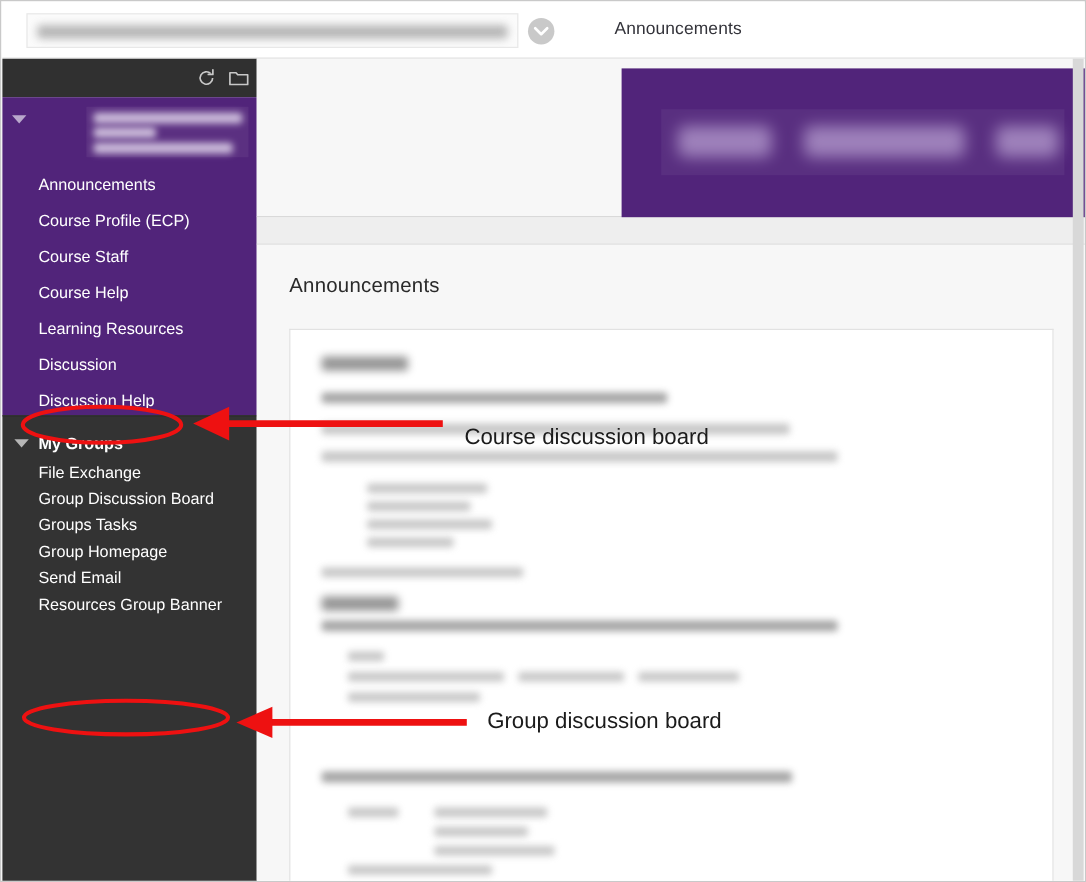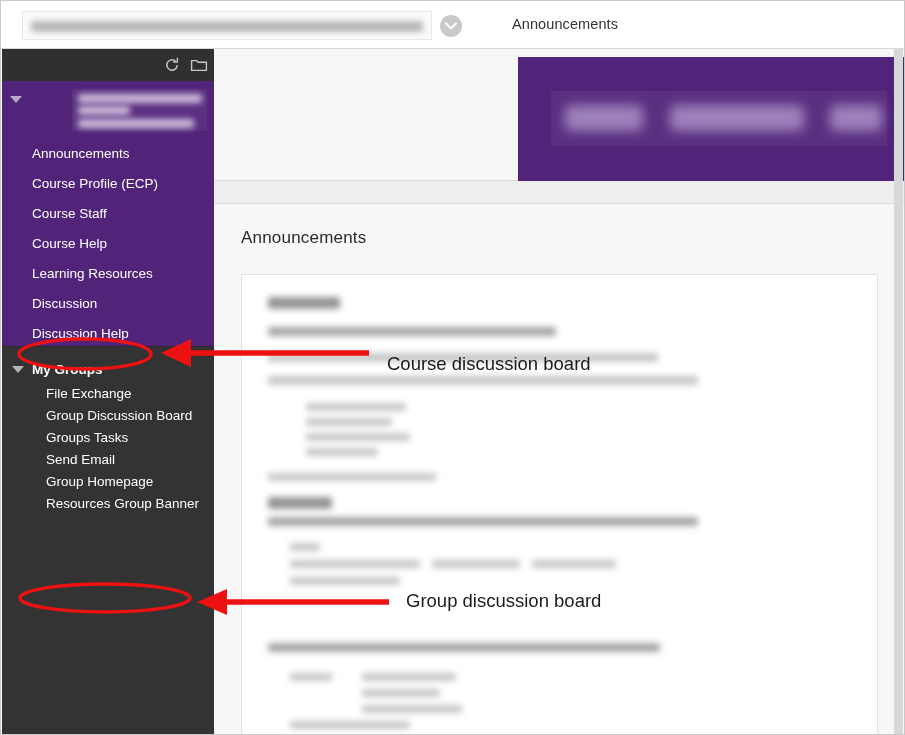--- a/index.html
+++ b/index.html
@@ -157,21 +157,21 @@
     width: 19px; height: 19px;
     border-radius: 50%;
     background: #5a5a5a;
     cursor: pointer;
   }
   .grp-arrow svg { position: absolute; left: 4px; top: 4px; }
   .grp-item {
     display: block;
     font-size: 13.5px;
     color: #ffffff;
-    padding-left: 44px;
+    padding-left: 30px;
     line-height: 22px;
     height: 22px;
     white-space: nowrap;
     cursor: pointer;
   }
 
   
   .main {
     position: absolute;
     left: 213px; top: 48px;
@@ -329,22 +329,22 @@
     <div class="nav-dark">
       <div class="grp-head">
         <span class="tri"></span>
         <span>My Groups</span>
       </div>
 
 
       <a class="grp-item">File Exchange</a>
       <a class="grp-item">Group Discussion Board</a>
       <a class="grp-item">Groups Tasks</a>
+      <a class="grp-item">Group Homepage</a>
       <a class="grp-item">Send Email</a>
-      <a class="grp-item">Group Homepage</a>
       <a class="grp-item">Resources Group Banner</a>
     </div>
   </div>
 
   <div class="main">
 
     <div class="banner-row">
       <div class="banner">
         <span class="bcap"></span>
         <span class="bbl bb1"></span>

